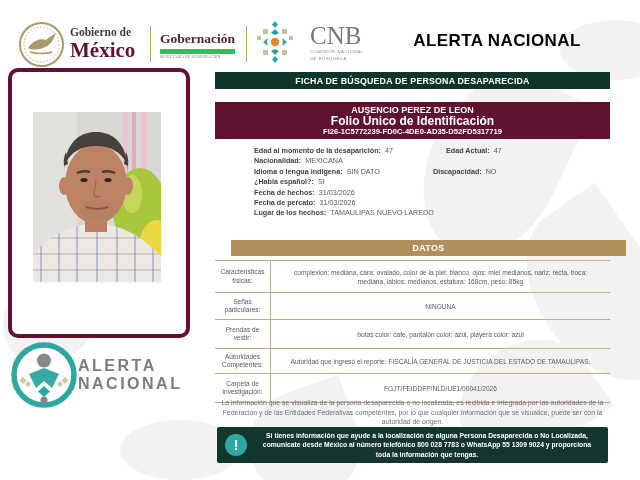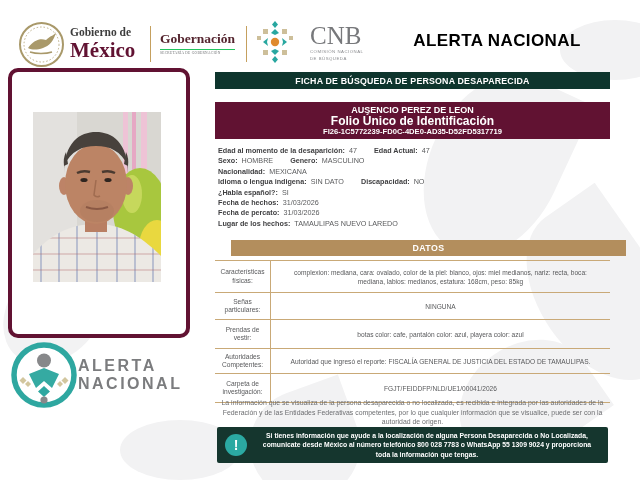--- a/index.html
+++ b/index.html
@@ -10,21 +10,21 @@
   .wm.petal{border-radius:60% 0 60% 60%;}
   .wm.blob{border-radius:50%;}
   
   .topbar{position:absolute;left:0;top:0;width:640px;height:68px;z-index:2;}
   .seal{position:absolute;left:18px;top:21px;}
   .brand-mx-text{position:absolute;left:70px;top:27px;font-family:"Liberation Serif","DejaVu Serif",serif;line-height:1;}
   .brand-mx-text .l1{display:block;font-size:11.5px;color:#3d3d3d;font-weight:bold;}
   .brand-mx-text .l2{display:block;font-size:21px;color:#611232;font-weight:bold;margin-top:1px;}
   .vdiv{position:absolute;top:26px;width:1px;height:36px;background:#c5a05e;}
   .segob{position:absolute;left:160px;top:31px;font-family:"Liberation Serif","DejaVu Serif",serif;}
-  .segob .t{display:block;font-size:13.5px;font-weight:bold;color:#54242e;border-bottom:1px solid #22c55e;padding-bottom:2px;}
+  .segob .t{display:block;font-size:13.5px;font-weight:bold;color:#54242e;border-bottom:5px solid #22c55e;padding-bottom:2px;}
   .segob .s{display:block;font-size:3.5px;color:#6d6e71;margin-top:1px;letter-spacing:.3px;}
   .cnb{position:absolute;left:254px;top:20px;display:flex;align-items:center;}
   .cnb-text{margin-left:14px;line-height:1;}
   .cnb-text .a{display:block;font-family:"Liberation Serif","DejaVu Serif",serif;font-size:25px;color:#77787b;}
   .cnb-text .s{display:block;font-size:4.3px;color:#8a8b8e;letter-spacing:.5px;margin-top:2px;}
   .alert-title{position:absolute;left:402px;top:31px;width:190px;text-align:center;
                font-size:17px;font-weight:800;color:#000000;letter-spacing:.4px;}
   
   .photo-card{position:absolute;left:8px;top:68px;width:174px;height:262px;background:#fff;
               border:4px solid #611232;border-radius:10px;z-index:2;}
@@ -36,21 +36,21 @@
   .content{position:absolute;left:215px;top:0;width:395px;height:480px;z-index:2;}
   .ficha-banner{position:absolute;left:0;top:72px;width:395px;height:17px;background:#0e352d;color:#fff;
                 display:flex;align-items:center;justify-content:center;font-size:8.8px;font-weight:bold;letter-spacing:.2px;}
   .name-banner{position:absolute;left:0;top:102px;width:395px;height:37px;background:#611232;color:#fff;
                text-align:center;padding-top:3px;box-sizing:border-box;}
   .name-banner .n{font-size:9px;font-weight:bold;line-height:11px;}
   .name-banner .f1{font-size:12px;font-weight:bold;line-height:10.5px;}
   .name-banner .f2{font-size:7.6px;font-weight:bold;line-height:10.5px;}
   .fields{position:absolute;left:3px;top:146px;width:392px;}
   .fline{font-size:7.2px;line-height:10.4px;white-space:nowrap;}
-  .fline b{color:#3f3f41;}
+  .fline b{color:#3f3f41;margin-left:36px;}
   .fline .v{color:#5a5b5d;margin-left:4px;}
   .fpair + .fpair{margin-left:17px;}
   .datos-banner{position:absolute;left:16px;top:240px;width:395px;height:16px;background:#b38e5d;color:#fff;
                 display:flex;align-items:center;justify-content:center;font-size:8.8px;font-weight:bold;letter-spacing:.4px;}
   .dtable{position:absolute;left:0;top:260px;width:395px;border-top:1px solid #c9a977;border-bottom:1px solid #c9a977;}
   .drow{display:flex;border-bottom:1px solid #c9a977;}
   .drow:last-child{border-bottom:none;}
   .dlabel{width:56px;border-right:1px solid #c9a977;display:flex;align-items:center;justify-content:center;
           text-align:center;font-size:6.6px;line-height:8.5px;color:#58595b;padding:2px 2px;box-sizing:border-box;}
   .dvalue{flex:1;display:flex;align-items:center;justify-content:center;text-align:center;
@@ -194,23 +194,20 @@
       <div class="n">AUSENCIO PEREZ DE LEON</div>
       <div class="f1">Folio Único de Identificación</div>
       <div class="f2">FI26-1C5772239-FD0C-4DE0-AD35-D52FD5317719</div>
     </div>
 
     <div class="fields">
       <div class="fline">
         <span class="fpair"><b>Edad al momento de la desaparición:</b><span class="v">47</span></span><span class="fpair"><b>Edad Actual:</b><span class="v">47</span></span>
       </div>
       <div class="fline">
-        <span class="fpair"><b>Sexo:</b><span class="v">HOMBRE</span></span><span class="fpair"><b>Genero:</b><span class="v">MASCULINO</span></span>
-      </div>
-      <div class="fline">
         <span class="fpair"><b>Nacionalidad:</b><span class="v">MEXICANA</span></span>
       </div>
       <div class="fline">
         <span class="fpair"><b>Idioma o lengua indigena:</b><span class="v">SIN DATO</span></span><span class="fpair"><b>Discapacidad:</b><span class="v">NO</span></span>
       </div>
       <div class="fline">
         <span class="fpair"><b>¿Habla español?:</b><span class="v">SI</span></span>
       </div>
       <div class="fline">
         <span class="fpair"><b>Fecha de hechos:</b><span class="v">31/03/2026</span></span>

